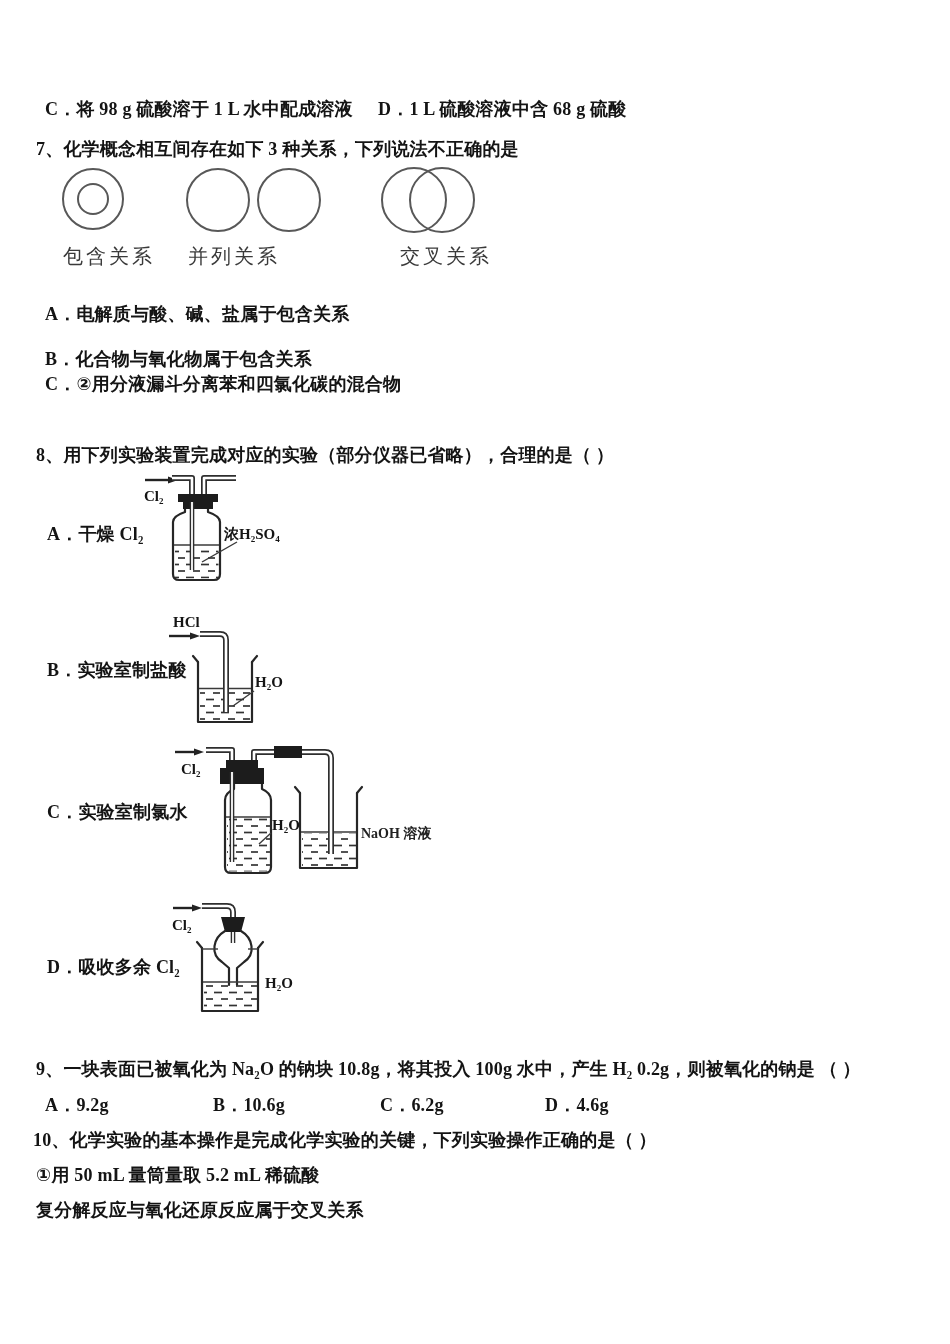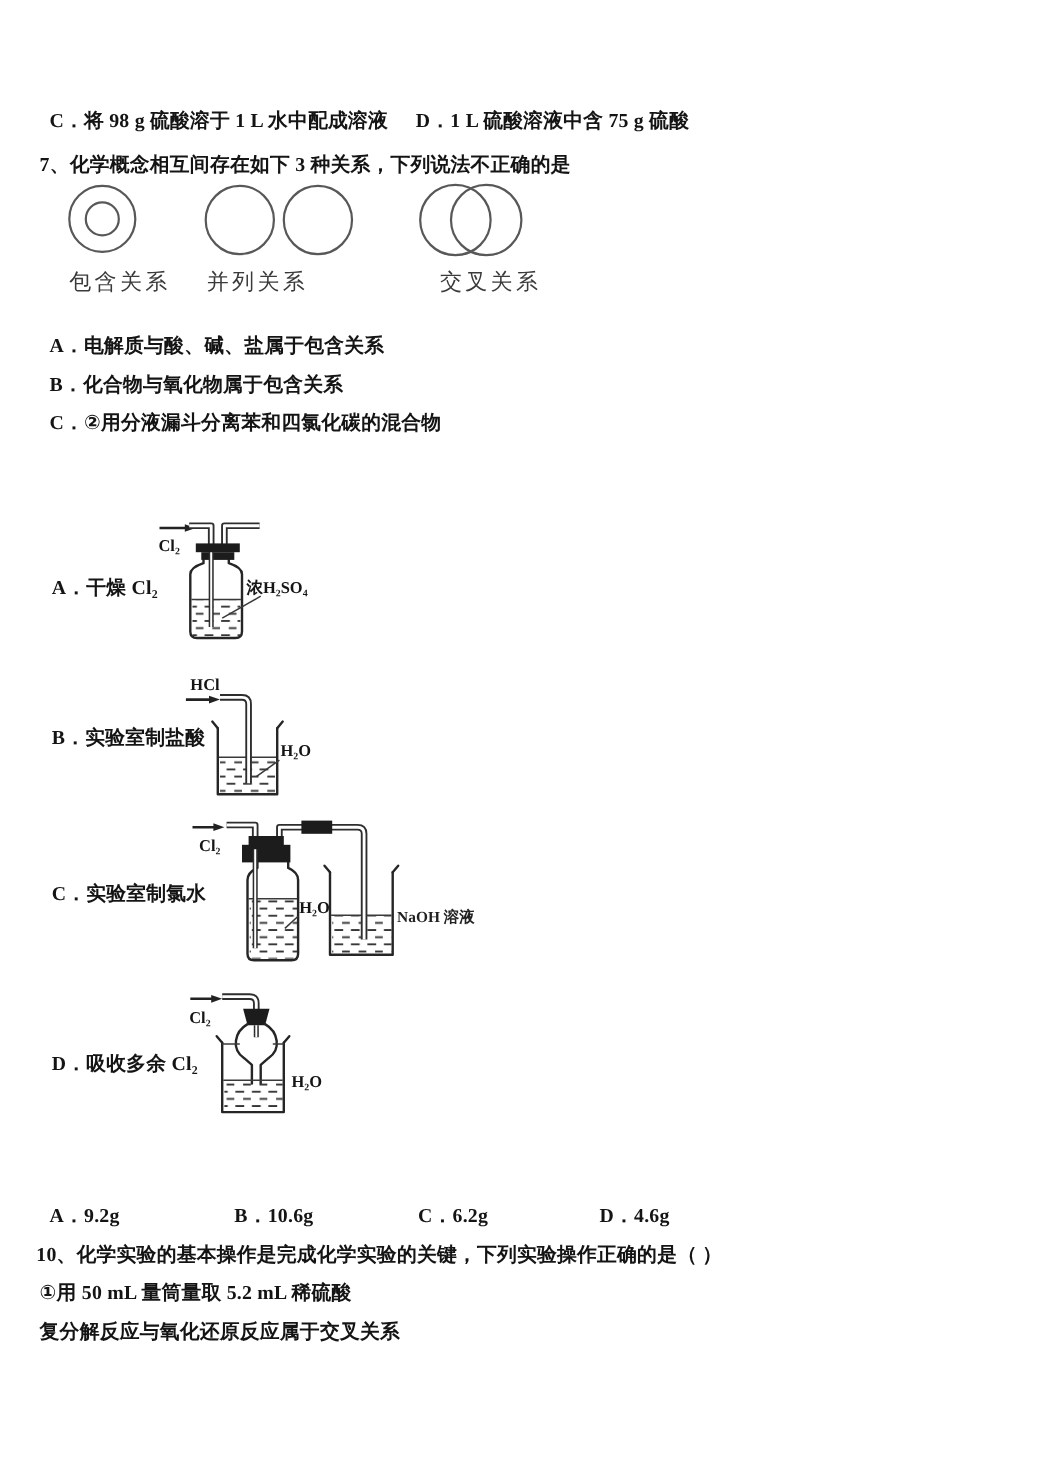--- a/index.html
+++ b/index.html
@@ -30,21 +30,21 @@
   <svg width="0" height="0" style="position:absolute" aria-hidden="true">
     <defs>
       <pattern id="liq" width="15" height="13" patternUnits="userSpaceOnUse">
         <line x1="1" y1="3.5" x2="9" y2="3.5" stroke="#333" stroke-width="1.7"></line>
         <line x1="8" y1="10" x2="16" y2="10" stroke="#333" stroke-width="1.7"></line>
       </pattern>
     </defs>
   </svg>
 
   <div class="tl" style="left:45px;top:97px">C．将 98 g 硫酸溶于 1 L 水中配成溶液</div>
-  <div class="tl" style="left:378px;top:97px">D．1 L 硫酸溶液中含 75 g 硫酸</div>
+  <div class="tl" style="left:378px;top:97px">D．1 L 硫酸溶液中含 68 g 硫酸</div>
 
   <div class="tl" style="left:36px;top:137px">7、化学概念相互间存在如下 3 种关系，下列说法不正确的是</div>
 
   <div>
     <div class="circ" style="left:62px;top:168px;width:62px;height:62px"></div>
     <div class="circ" style="left:77px;top:183px;width:32px;height:32px"></div>
     <div class="clabel" style="left:63px;top:243px">包含关系</div>
   </div>
 
   <div>
@@ -53,23 +53,24 @@
     <div class="clabel" style="left:188px;top:243px">并列关系</div>
   </div>
 
   <div>
     <div class="circ" style="left:381px;top:167px;width:66px;height:66px"></div>
     <div class="circ" style="left:409px;top:167px;width:66px;height:66px"></div>
     <div class="clabel" style="left:400px;top:243px">交叉关系</div>
   </div>
 
   <div class="tl" style="left:45px;top:302px">A．电解质与酸、碱、盐属于包含关系</div>
-  <div class="tl" style="left:45px;top:337px">B．化合物与氧化物属于包含关系</div>
+  <div class="tl" style="left:45px;top:347px">B．化合物与氧化物属于包含关系</div>
   <div class="tl" style="left:45px;top:372px">C．②用分液漏斗分离苯和四氯化碳的混合物</div>
 
+  <div class="tl" style="left:36px;top:443px">8、用下列实验装置完成对应的实验（部分仪器已省略），合理的是（  ）</div>
 
   <div class="tl" style="left:47px;top:522px">A．干燥 Cl₂</div>
   <svg class="appsvg" style="left:140px;top:470px" width="200" height="115" viewBox="0 0 200 115">
     <g>
       <line x1="5" y1="10" x2="29" y2="10" class="ln"></line>
       <polygon points="28,6.5 38,10 28,13.5" fill="#222"></polygon>
     </g>
     <text x="4" y="31" class="svgt">Cl₂</text>
     <path d="M 45,39 L 45,42 Q 33,46 33,52 L 33,104 Q 33,110 39,110 L 74,110 Q 80,110 80,104 L 80,52 Q 80,46 68,42 L 68,39" class="vessel"></path>
     <rect x="35" y="76" width="43.5" height="32.5" fill="url(#liq)"></rect>
@@ -178,20 +179,21 @@
       <line x1="34" y1="63" x2="29" y2="57" class="vessel"></line>
       <line x1="90" y1="63" x2="95" y2="57" class="vessel"></line>
       <line x1="34" y1="64" x2="50" y2="64" class="thin"></line>
       <line x1="80" y1="64" x2="90" y2="64" class="thin"></line>
     </g>
     <rect x="36" y="98" width="53" height="27.5" fill="url(#liq)"></rect>
     <line x1="35" y1="97" x2="89" y2="97" class="thin"></line>
     <text x="97" y="103" class="svgt">H₂O</text>
   </svg>
 
+  <div class="tl" style="left:36px;top:1057px">9、一块表面已被氧化为 Na₂O 的钠块 10.8g，将其投入 100g 水中，产生 H₂ 0.2g，则被氧化的钠是 （ ）</div>
   <div class="tl" style="left:45px;top:1093px">A．9.2g</div>
   <div class="tl" style="left:213px;top:1093px">B．10.6g</div>
   <div class="tl" style="left:380px;top:1093px">C．6.2g</div>
   <div class="tl" style="left:545px;top:1093px">D．4.6g</div>
 
   <div class="tl" style="left:33px;top:1128px">10、化学实验的基本操作是完成化学实验的关键，下列实验操作正确的是（  ）</div>
   <div class="tl" style="left:36px;top:1163px">①用 50 mL 量筒量取 5.2 mL 稀硫酸</div>
   <div class="tl" style="left:36px;top:1198px">复分解反应与氧化还原反应属于交叉关系</div>
 
 </div>

